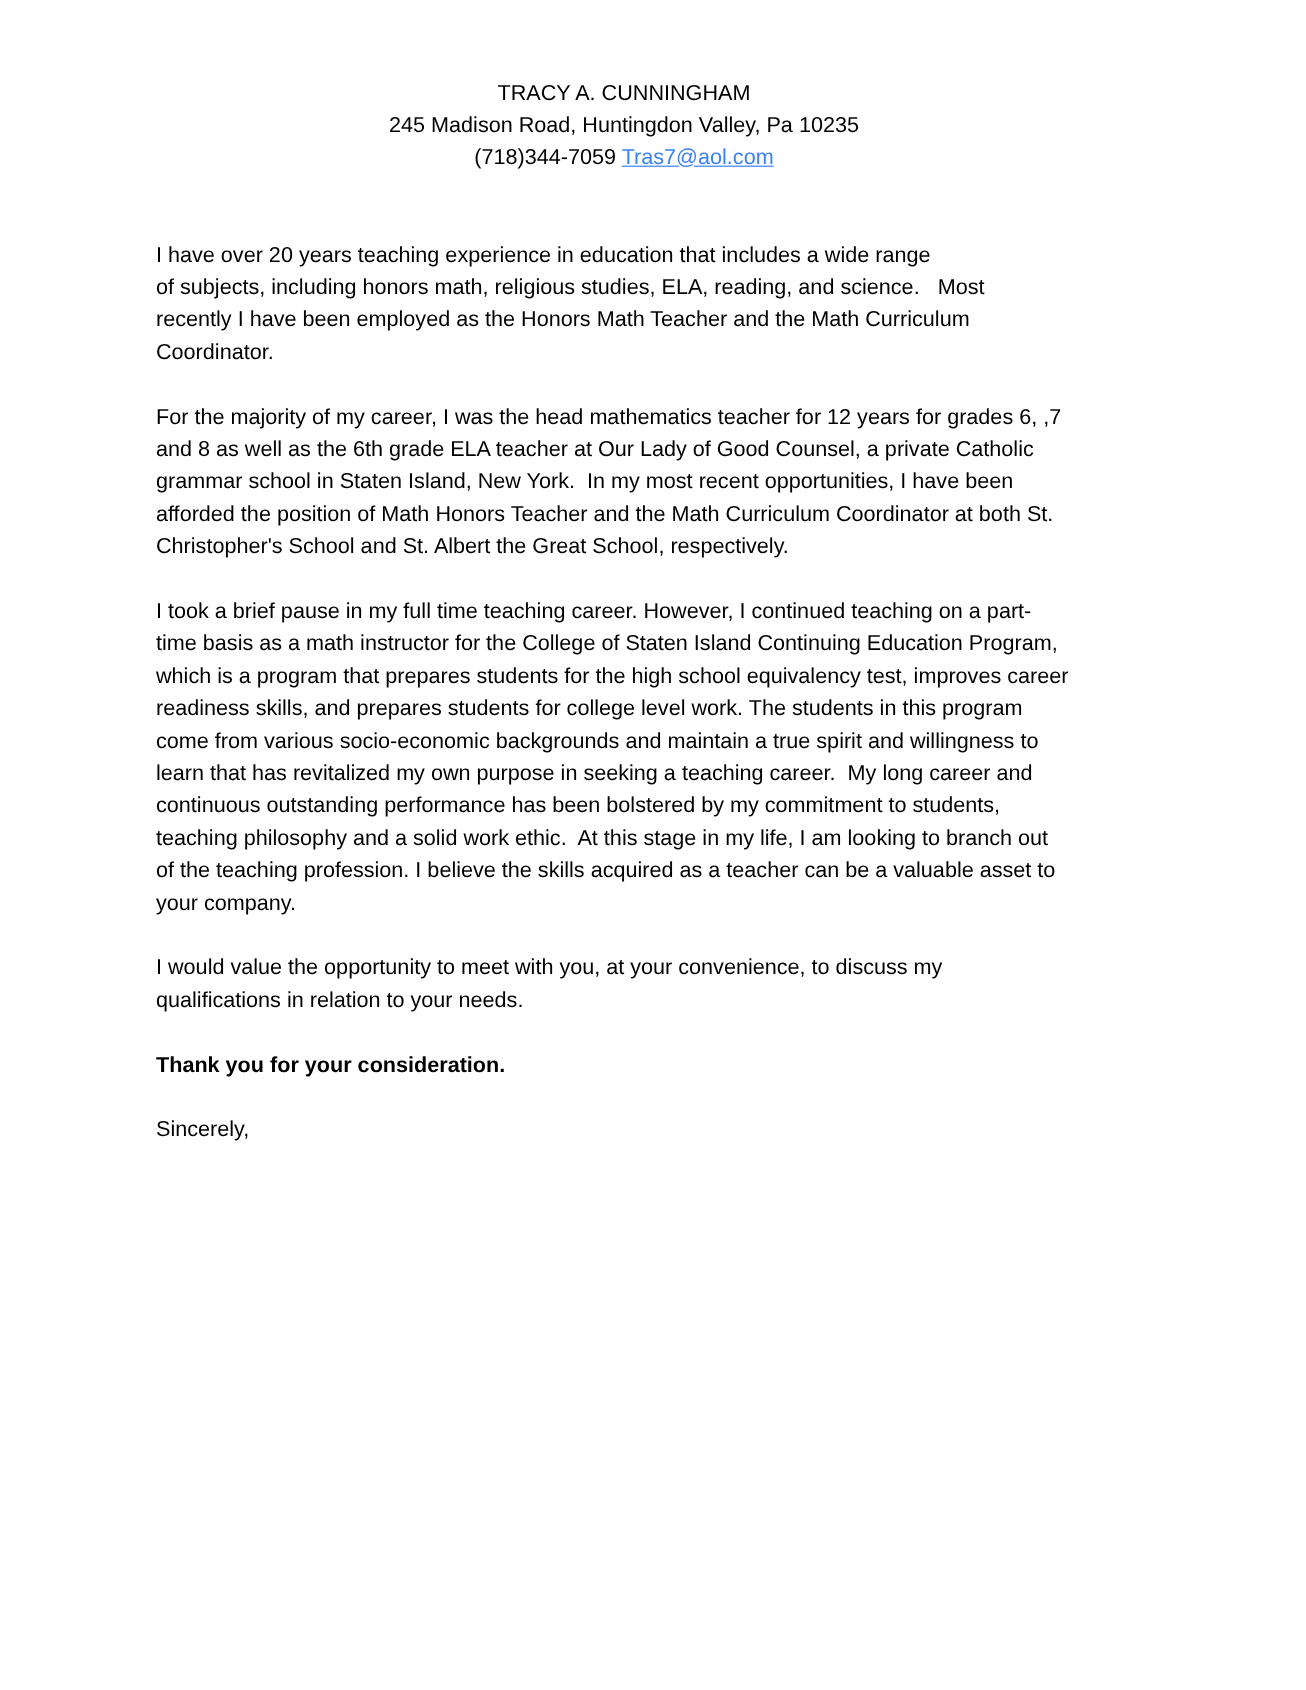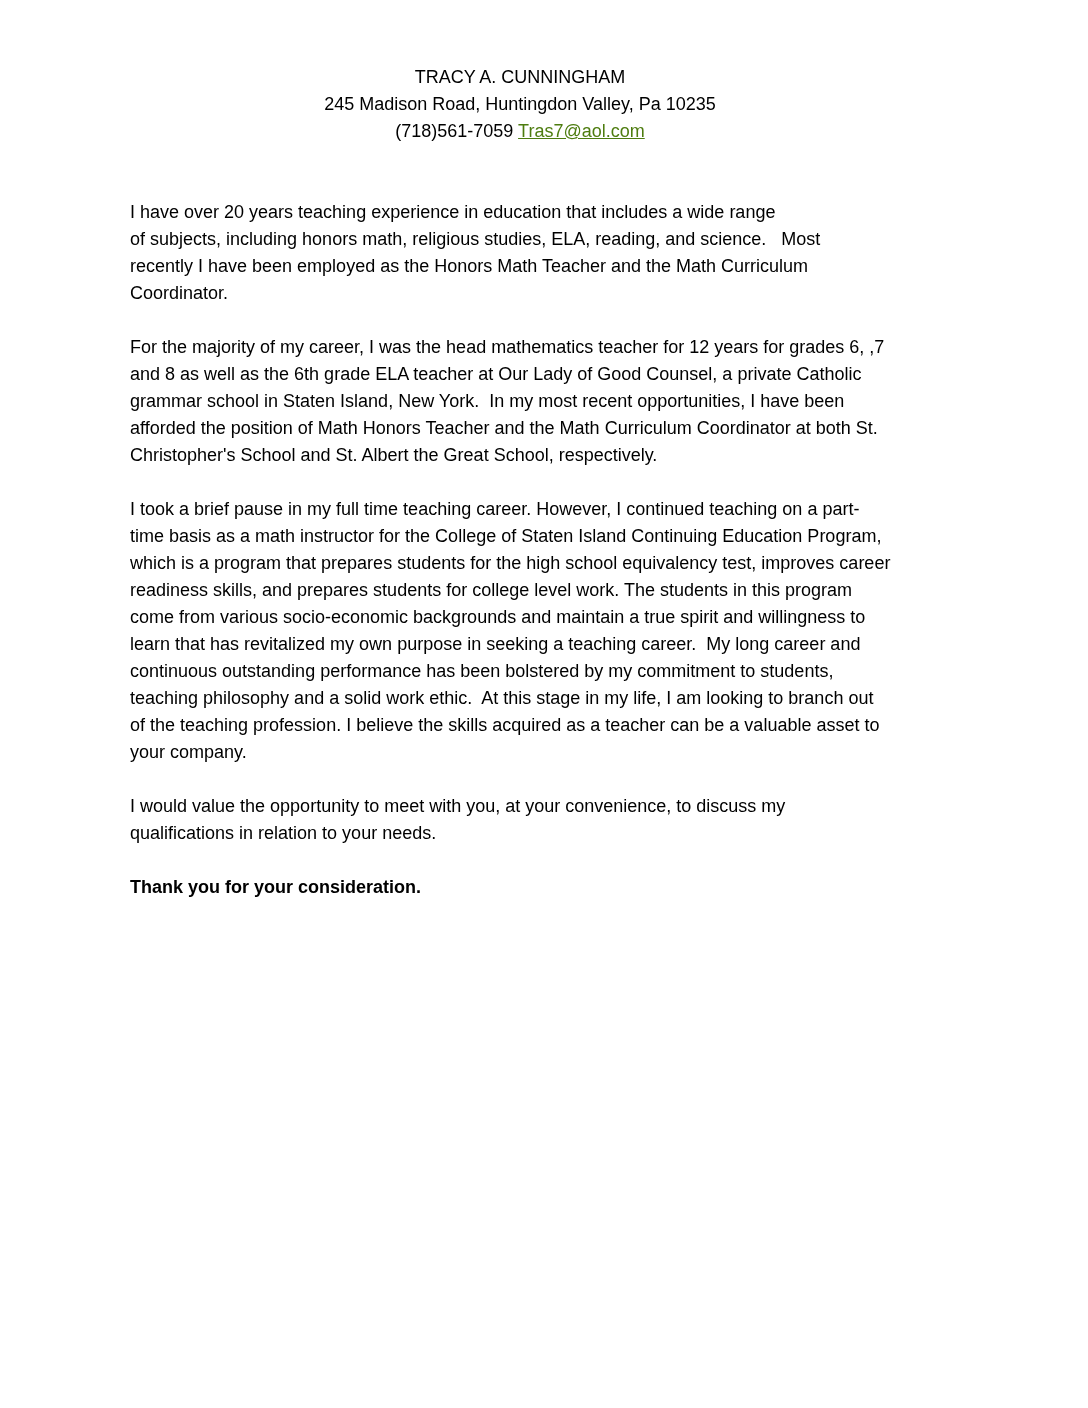--- a/index.html
+++ b/index.html
@@ -25,21 +25,21 @@
   }
   .header {
     text-align: center;
     width: 780px;
     margin: 0 auto 0 0;
   }
   .header div {
     line-height: 27px;
   }
   .email {
-    color: #4d7c0f;
+    color: #3b82f6;
     text-decoration: underline;
     cursor: pointer;
   }
   .para {
     white-space: pre-wrap;
     margin: 27px 0 0 0;
   }
   .gap-2 {
     margin-top: 54px;
   }
@@ -57,21 +57,21 @@
 </style>
 </head>
 <body>
 
 <div class="page">
   <div class="content">
 
     <div class="header">
       <div>TRACY A. CUNNINGHAM</div>
       <div>245 Madison Road, Huntingdon Valley, Pa 10235</div>
-      <div><span>(718)561-7059</span> <a class="email" href="#">Tras7@aol.com</a></div>
+      <div><span>(718)344-7059</span> <a class="email" href="#">Tras7@aol.com</a></div>
     </div>
 
     <p class="para gap-2">I have over 20 years teaching experience in education that includes a wide range
 of subjects, including honors math, religious studies, ELA, reading, and science.   Most
 recently I have been employed as the Honors Math Teacher and the Math Curriculum
 Coordinator.</p>
 
     <p class="para">For the majority of my career, I was the head mathematics teacher for 12 years for grades 6, ,7
 and 8 as well as the 6th grade ELA teacher at Our Lady of Good Counsel, a private Catholic
 grammar school in Staten Island, New York.  In my most recent opportunities, I have been
@@ -88,16 +88,17 @@
 teaching philosophy and a solid work ethic.  At this stage in my life, I am looking to branch out
 of the teaching profession. I believe the skills acquired as a teacher can be a valuable asset to
 your company.</p>
 
     <p class="para">I would value the opportunity to meet with you, at your convenience, to discuss my
 qualifications in relation to your needs.</p>
 
     <p class="closing-line">Thank you for your consideration.</p>
 
     <div class="signblock">
+      <div>Sincerely,</div>
     </div>
 
   </div>
 </div>
 
 </body></html>

